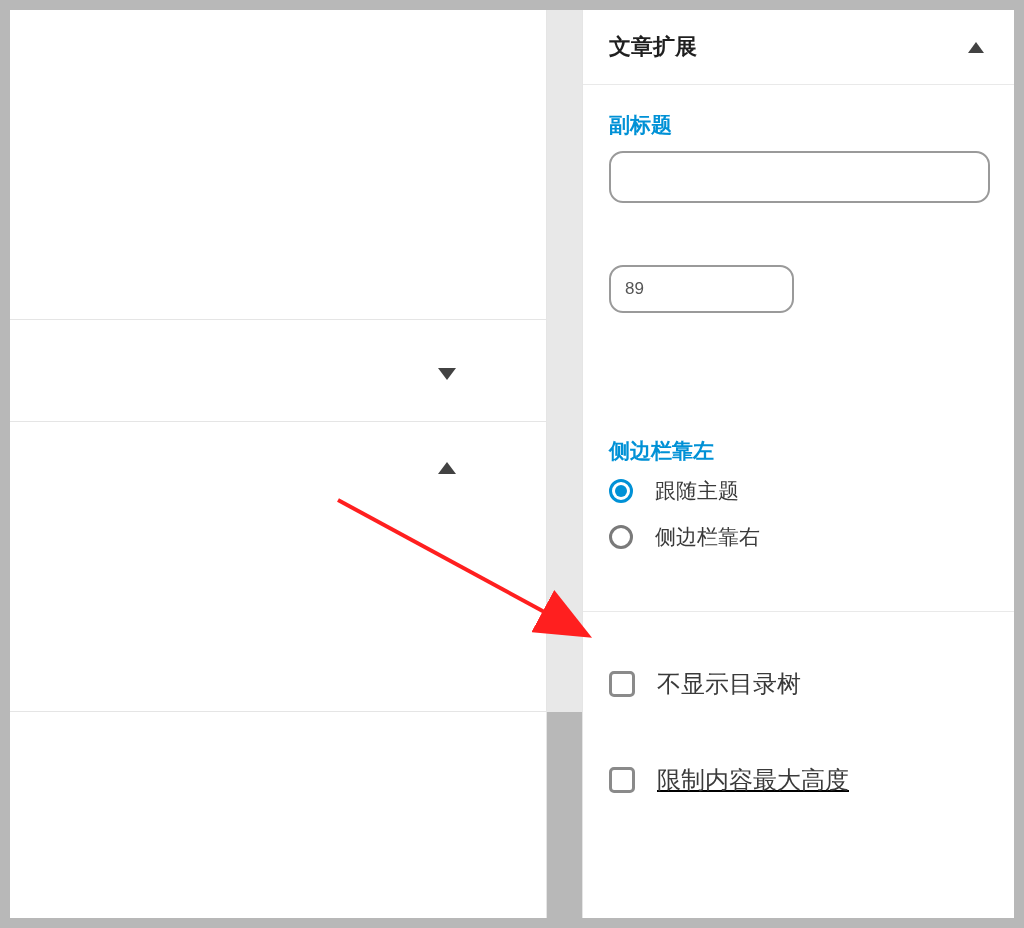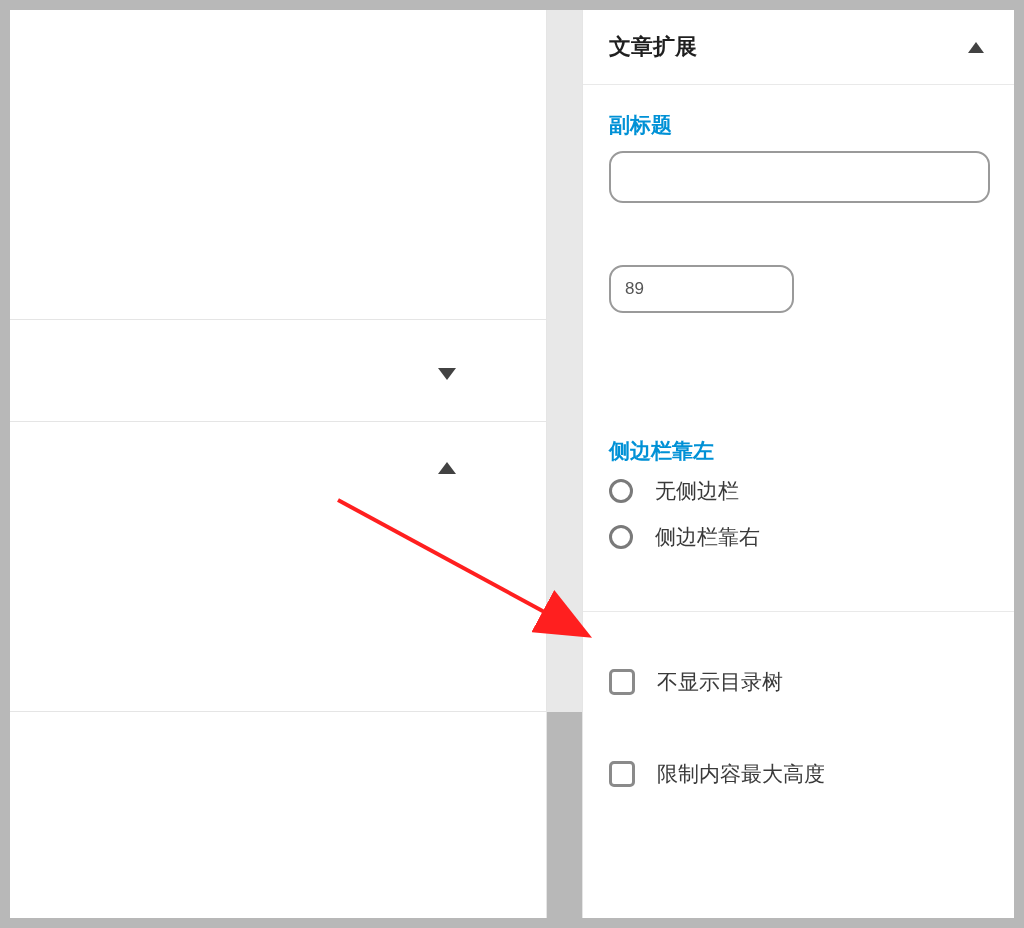--- a/index.html
+++ b/index.html
@@ -160,30 +160,30 @@
       height: 1px;
       background: #e9e9e9;
       margin: 20px -24px 20px -26px;
     }
     .checkbox-row {
       display: flex;
       align-items: center;
       gap: 22px;
       margin-bottom: 28px;
     }
-    .checkbox-row:last-child { margin-bottom: 0; }
+    .checkbox-row:last-child { margin-bottom: 0; text-decoration: underline; }
     .checkbox-box {
       width: 26px;
       height: 26px;
       border: 3px solid #8a8a8a;
       border-radius: 5px;
       flex-shrink: 0;
     }
     .checkbox-label {
-      font-size: 21px;
+      font-size: 24px;
       color: #3a3a3a;
     }
     .arrow-overlay {
       position: absolute;
       pointer-events: none;
       left: 0;
       top: 0;
     }
   </style>
 </head>
@@ -222,22 +222,22 @@
         <input class="text-input narrow" value="89" style="">
       </div>
 
       <div class="field-group">
       </div>
 
       <div class="field-group" style="margin-bottom:4px;">
         <div class="field-label">侧边栏靠左</div>
         <div class="radio-group">
           <div class="radio-row">
-            <div class="radio-outer"></div>
-            <div class="radio-label">无侧边栏</div>
+            <div class="radio-outer checked"></div>
+            <div class="radio-label">跟随主题</div>
           </div>
           <div class="radio-row">
             <div class="radio-outer"></div>
             <div class="radio-label">侧边栏靠右</div>
           </div>
         </div>
       </div>
 
       <div class="divider"></div>
 

